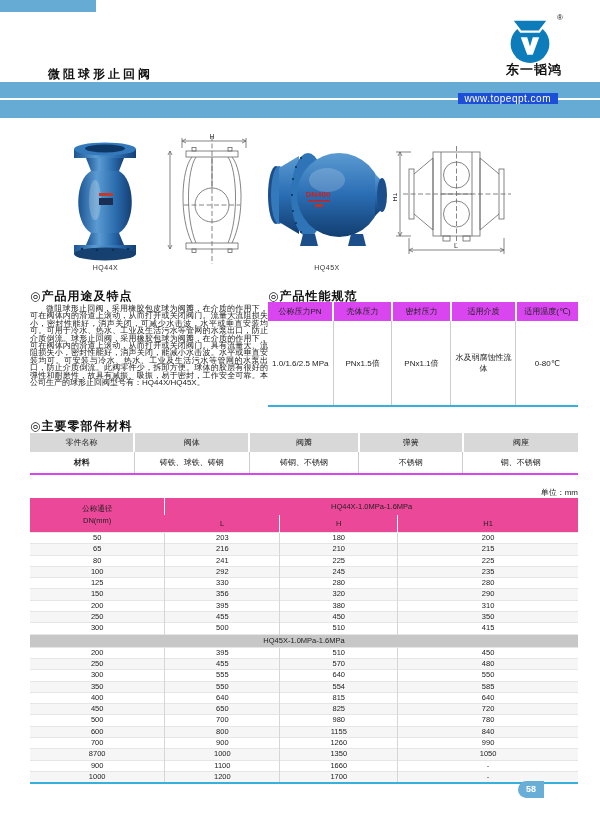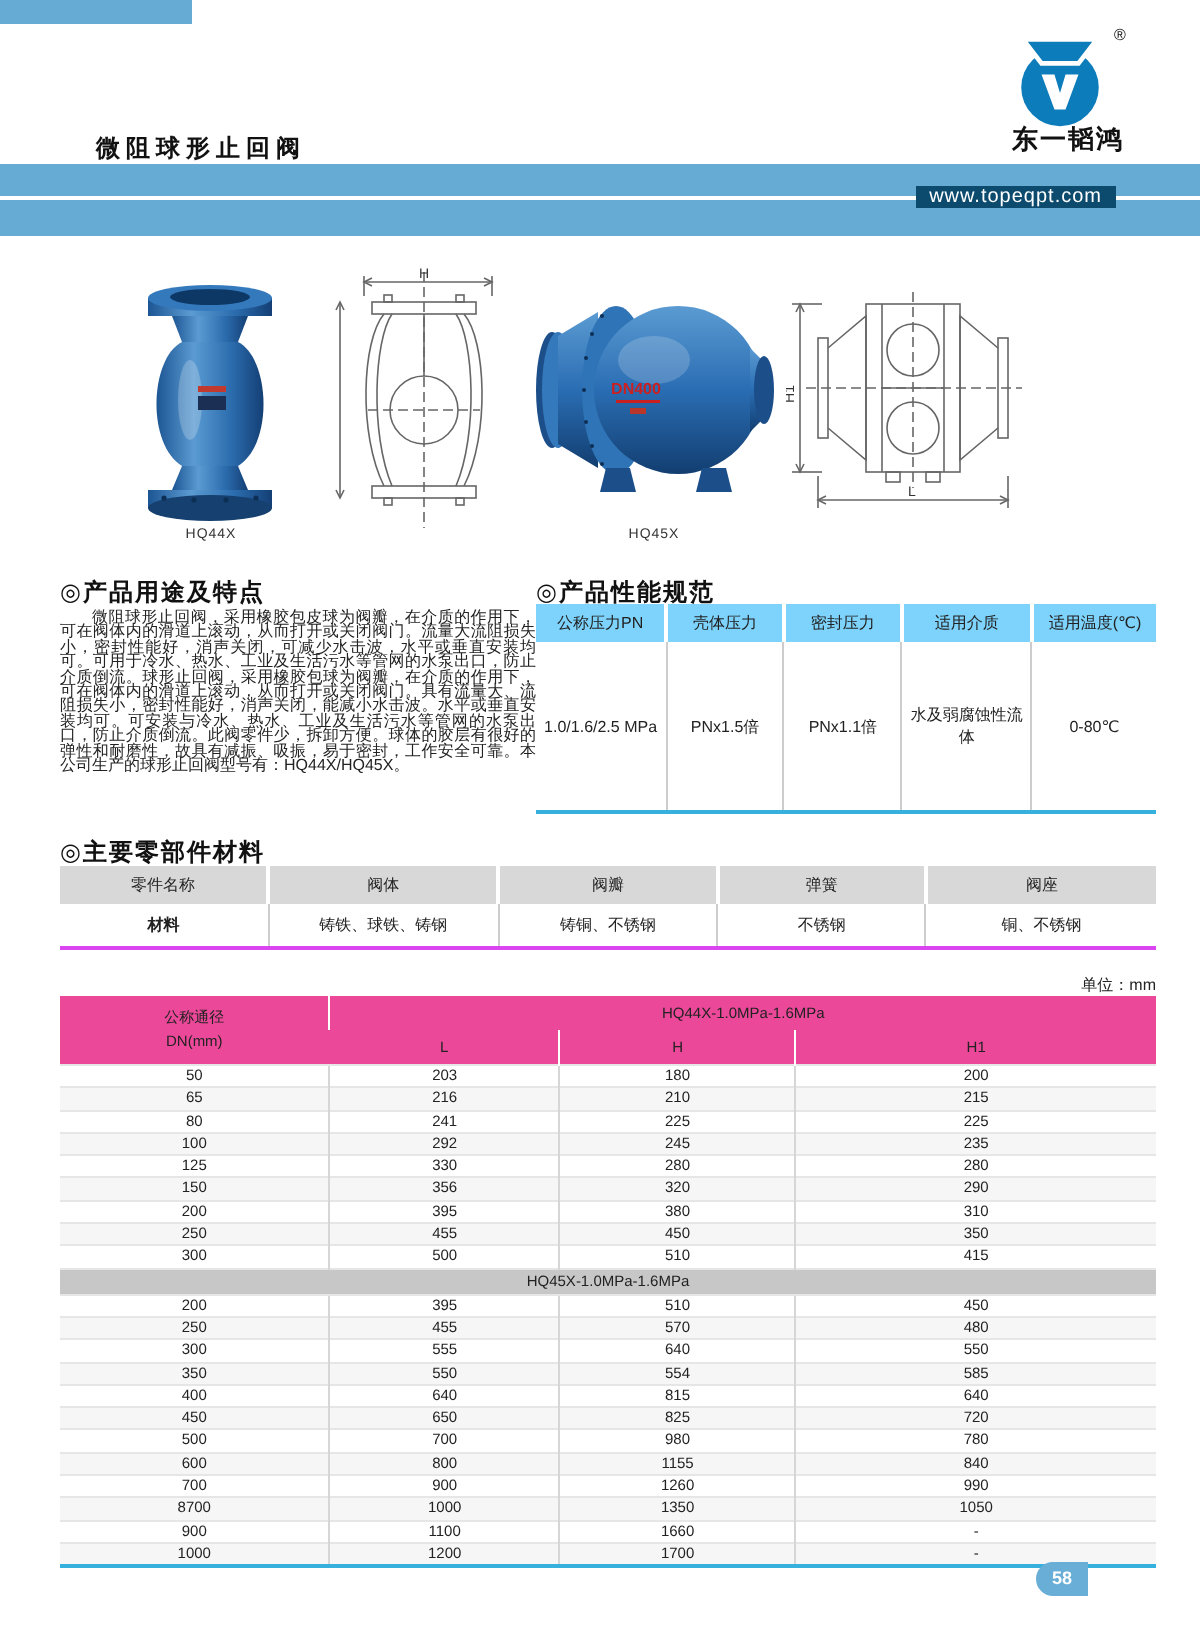--- a/index.html
+++ b/index.html
@@ -5,29 +5,29 @@
   html,body{margin:0;padding:0;background:#888;}
   .page{position:relative;width:600px;height:819px;background:#fff;overflow:hidden;
         font-family:"Liberation Sans","DejaVu Sans",sans-serif;color:#1a1a1a;}
   .strip-topleft{position:absolute;left:0;top:0;width:96px;height:12px;background:#66abd4;}
   .doc-title{position:absolute;left:48px;top:36px;font-size:12px;font-weight:bold;letter-spacing:3px;color:#111;margin-top:30px;}
   .logo{position:absolute;left:502px;top:16px;width:56px;height:48px;}
   .logo-reg{position:absolute;left:557px;top:13px;font-size:8px;color:#111;}
   .brand{position:absolute;left:484px;top:61px;width:100px;text-align:center;font-size:13px;font-weight:bold;letter-spacing:1px;color:#111;}
   .banner{position:absolute;left:0;top:82px;width:600px;height:36px;background:#66abd4;}
   .banner-line{position:absolute;left:0;top:16px;width:100%;height:2px;background:#fff;}
-  .banner-url{position:absolute;right:42px;top:11px;font-size:10px;color:#fff;background:#0c4a6e;padding:0 7px;letter-spacing:.5px;text-align:center;}
+  .banner-url{position:absolute;right:42px;top:11px;font-size:10px;color:#fff;background:#1d4ed8;padding:0 7px;letter-spacing:.5px;text-align:center;}
   .figure{position:absolute;}
   .fig-label{position:absolute;top:264px;text-align:center;font-size:7px;color:#333;letter-spacing:.5px;}
   .sec-heading{position:absolute;font-size:12px;font-weight:bold;color:#111;letter-spacing:1px;}
   .features-body{position:absolute;left:30px;top:305px;width:238px;font-size:8px;line-height:7.4px;
                  text-align:justify;color:#222;text-indent:2em;}
   table{border-collapse:collapse;table-layout:fixed;}
   .spec-table{position:absolute;left:268px;top:302px;width:310px;border-bottom:2px solid #36b1de;}
-  .spec-table th{background:#7dd3fc;height:17px;font-size:8px;font-weight:normal;color:#222;border-left:2px solid #fff;}
+  .spec-table th{background:#d946ef;height:17px;font-size:8px;font-weight:normal;color:#222;border-left:2px solid #fff;}
   .spec-table th:first-child{border-left:none;}
   .spec-table td{height:84px;text-align:center;vertical-align:middle;font-size:8px;color:#222;border-left:1px solid #ccc;background:#fff;padding:0 4px;}
   .spec-table td:first-child{border-left:none;}
   .mat-table{position:absolute;left:30px;top:433px;width:548px;border-bottom:2px solid #d946ef;}
   .mat-table th{background:#d8d8d8;height:17px;font-size:8px;font-weight:normal;color:#222;border-left:2px solid #fff;}
   .mat-table th:first-child{border-left:none;}
   .mat-table td{height:19px;text-align:center;vertical-align:middle;font-size:8px;color:#222;border-left:1px solid #ccc;background:#fff;}
   .mat-table td:first-child{border-left:none;font-weight:bold;}
   .unit-note{position:absolute;left:30px;top:487px;width:548px;text-align:right;font-size:8px;color:#222;}
   .dims-table{position:absolute;left:30px;top:498px;width:548px;border-bottom:2px solid #36b1de;}

